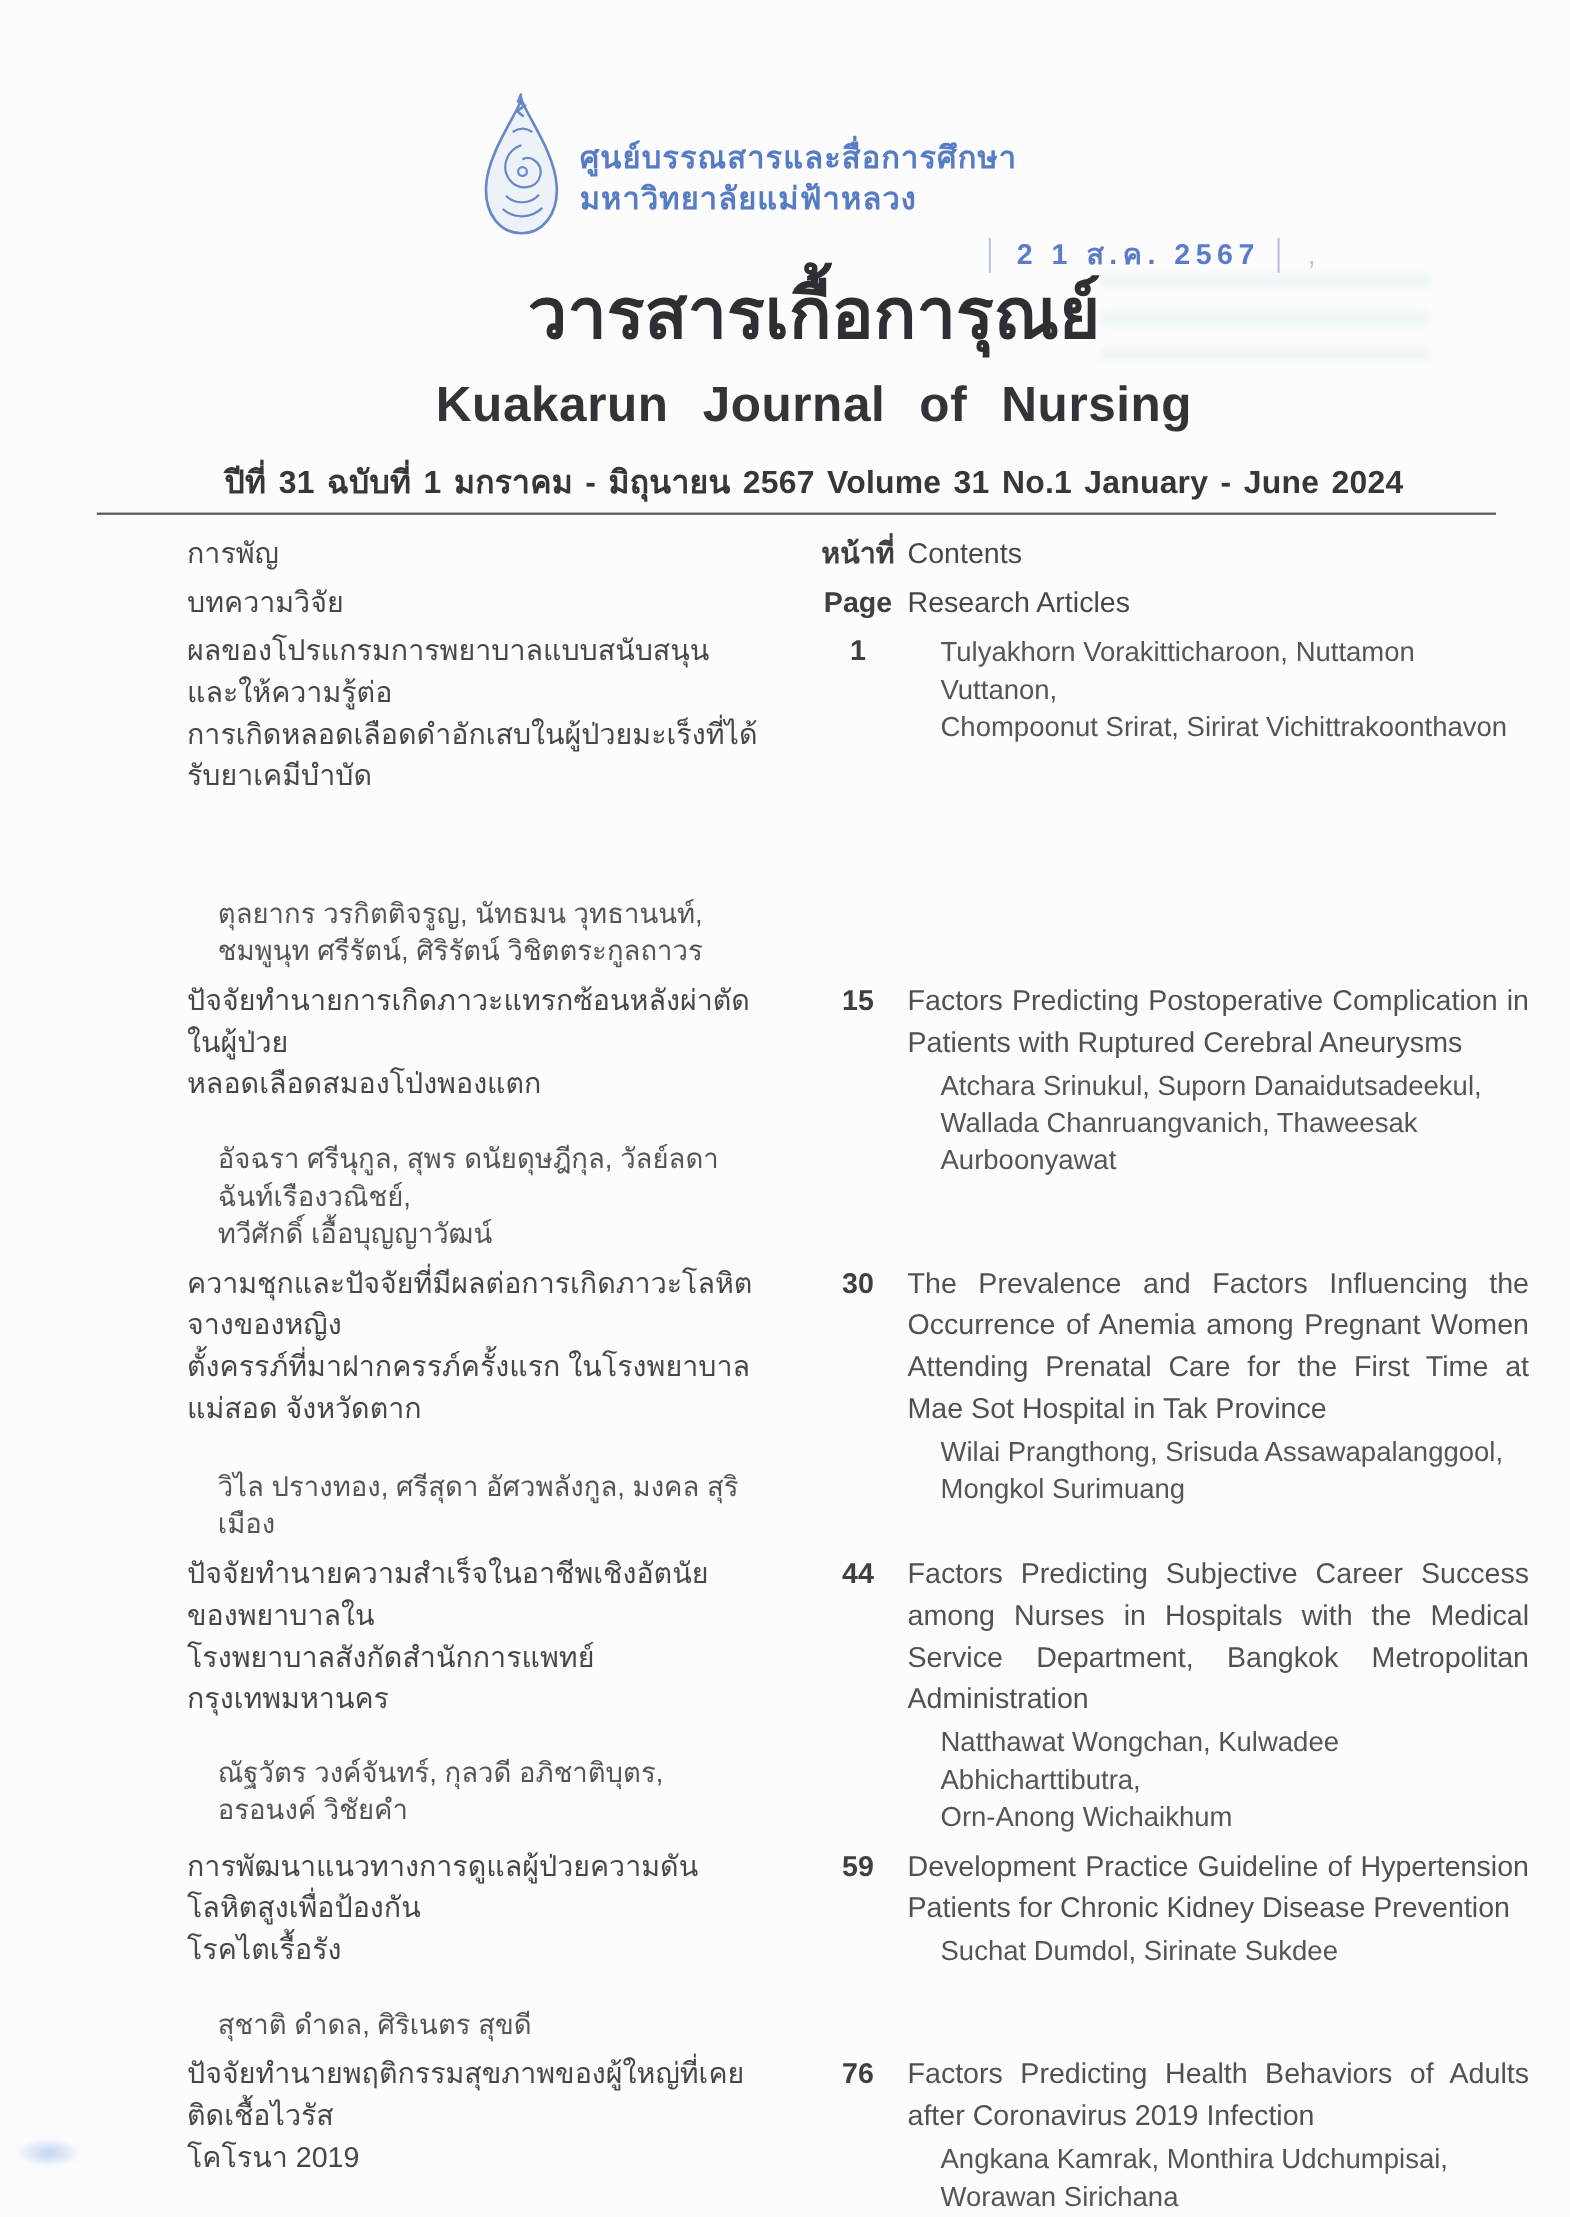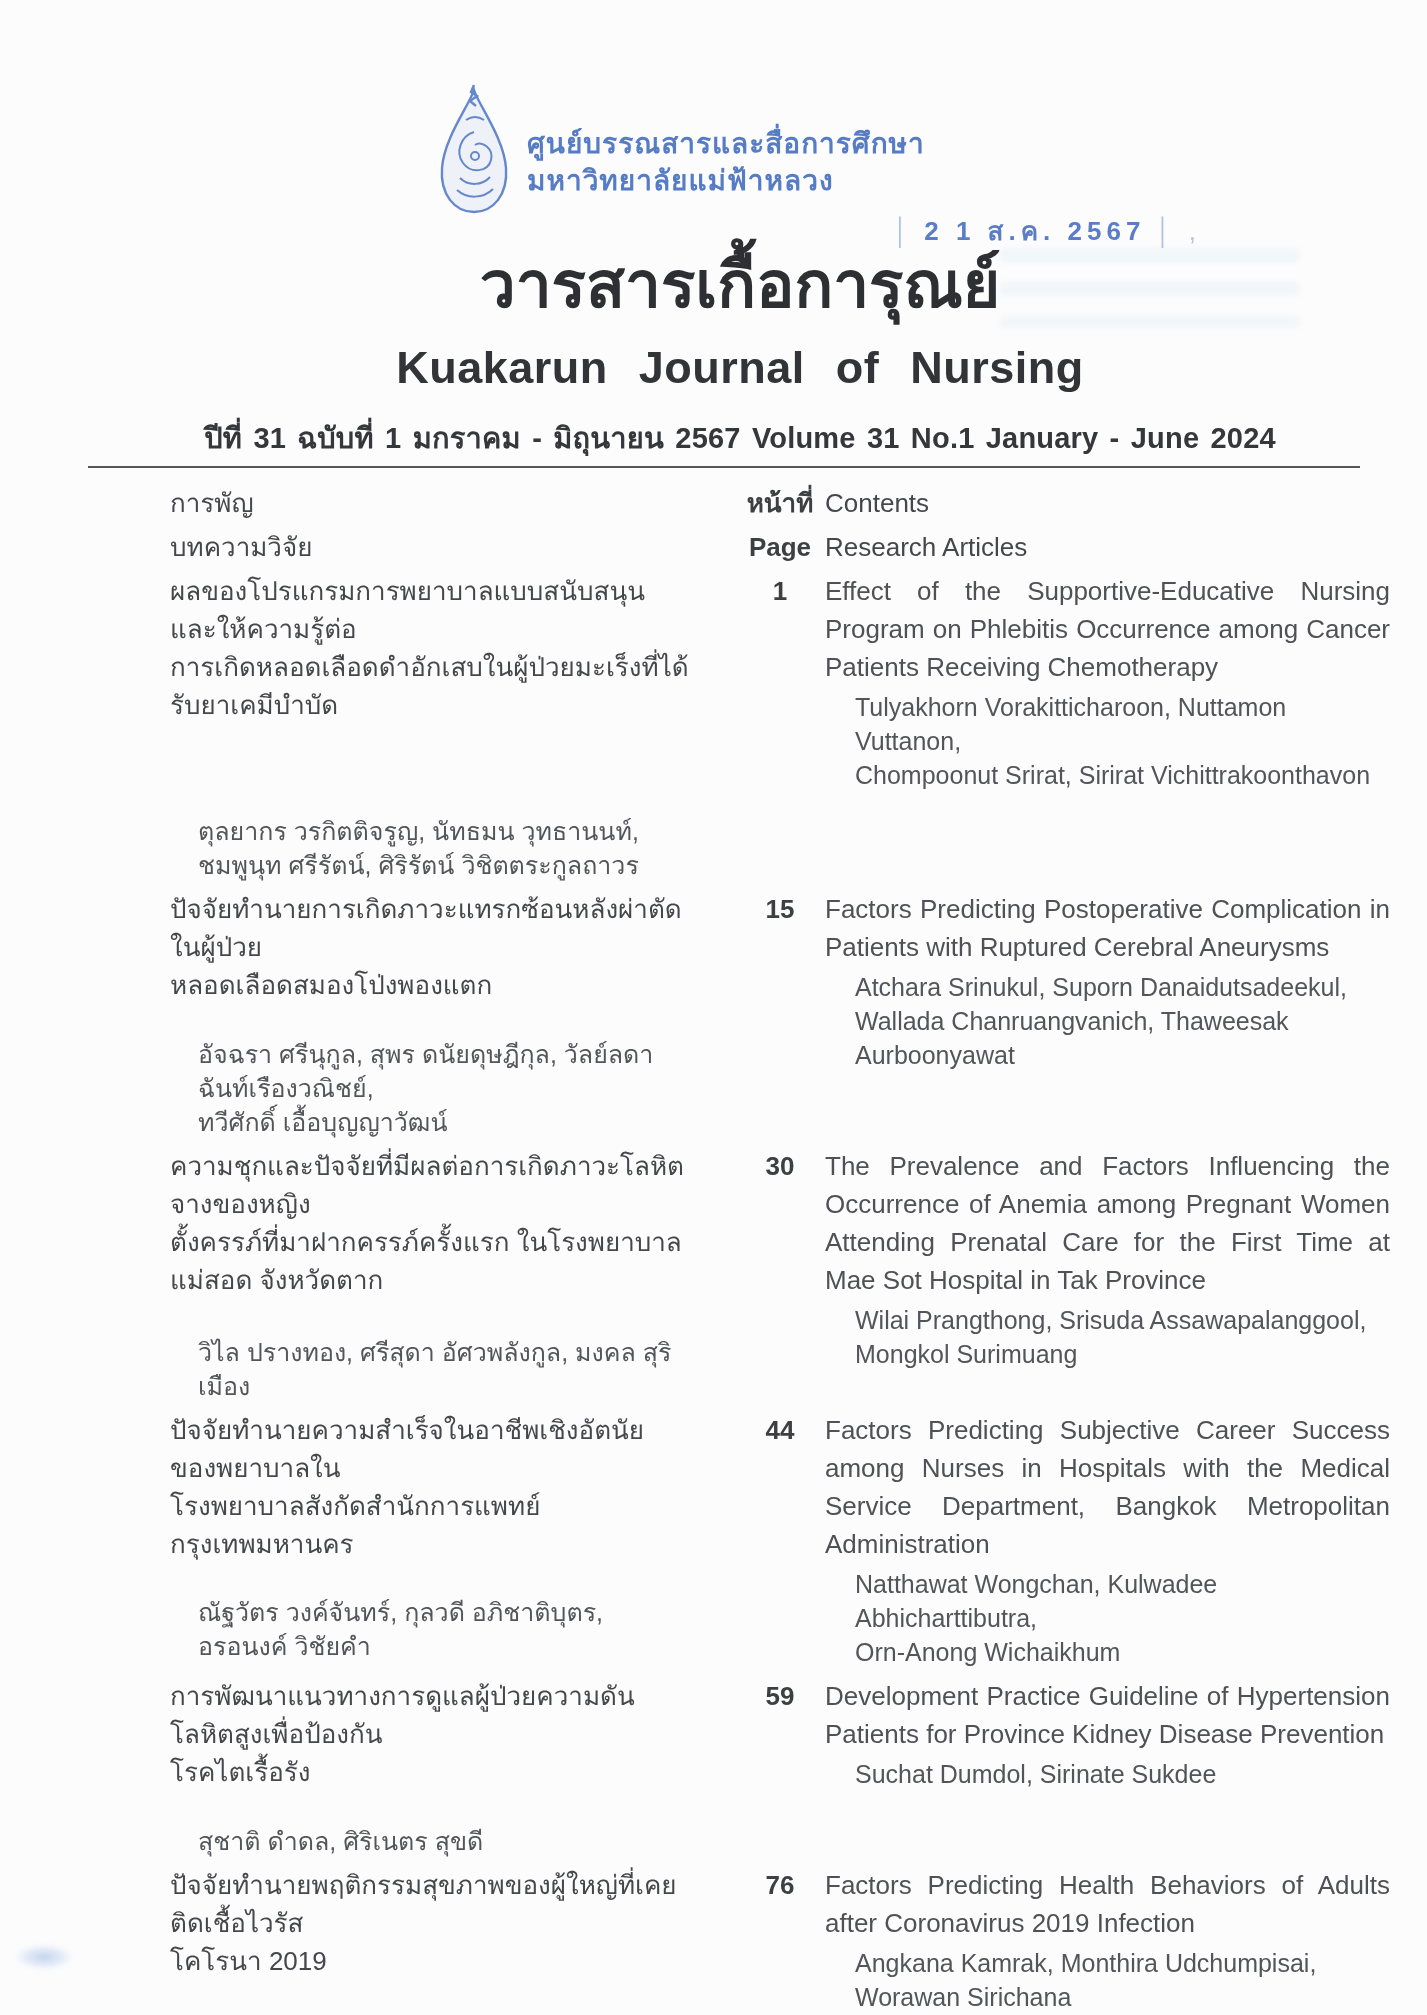--- a/index.html
+++ b/index.html
@@ -131,21 +131,20 @@
               <div>ผลของโปรแกรมการพยาบาลแบบสนับสนุนและให้ความรู้ต่อ</div>
               <div>การเกิดหลอดเลือดดำอักเสบในผู้ป่วยมะเร็งที่ได้รับยาเคมีบำบัด</div>
             </div>
       <div class="authors authors-th">
               <div>ตุลยากร วรกิตติจรูญ, นัทธมน วุทธานนท์,</div>
               <div>ชมพูนุท ศรีรัตน์, ศิริรัตน์ วิชิตตระกูลถาวร</div>
             </div>
     </div>
     <div class="col-page page-num">1</div>
     <div class="col-en">
-      <div class="e-title">Effect of the Supportive-Educative Nursing Program on Phlebitis Occurrence among Cancer Patients Receiving Chemotherapy</div>
       <div class="authors authors-en">
               <div>Tulyakhorn Vorakitticharoon, Nuttamon Vuttanon,</div>
               <div>Chompoonut Srirat, Sirirat Vichittrakoonthavon</div>
             </div>
     </div>
   </div>
 
   <div class="row entry">
     <div class="col-th">
       <div class="t-title">
@@ -213,21 +212,21 @@
       <div class="t-title">
               <div>การพัฒนาแนวทางการดูแลผู้ป่วยความดันโลหิตสูงเพื่อป้องกัน</div>
               <div>โรคไตเรื้อรัง</div>
             </div>
       <div class="authors authors-th">
               <div>สุชาติ ดำดล, ศิริเนตร สุขดี</div>
             </div>
     </div>
     <div class="col-page page-num">59</div>
     <div class="col-en">
-      <div class="e-title">Development Practice Guideline of Hypertension Patients for Province Kidney Disease Prevention</div>
+      <div class="e-title">Development Practice Guideline of Hypertension Patients for Chronic Kidney Disease Prevention</div>
       <div class="authors authors-en">
               <div>Suchat Dumdol, Sirinate Sukdee</div>
             </div>
     </div>
   </div>
 
   <div class="row entry">
     <div class="col-th">
       <div class="t-title">
               <div>ปัจจัยทำนายพฤติกรรมสุขภาพของผู้ใหญ่ที่เคยติดเชื้อไวรัส</div>

